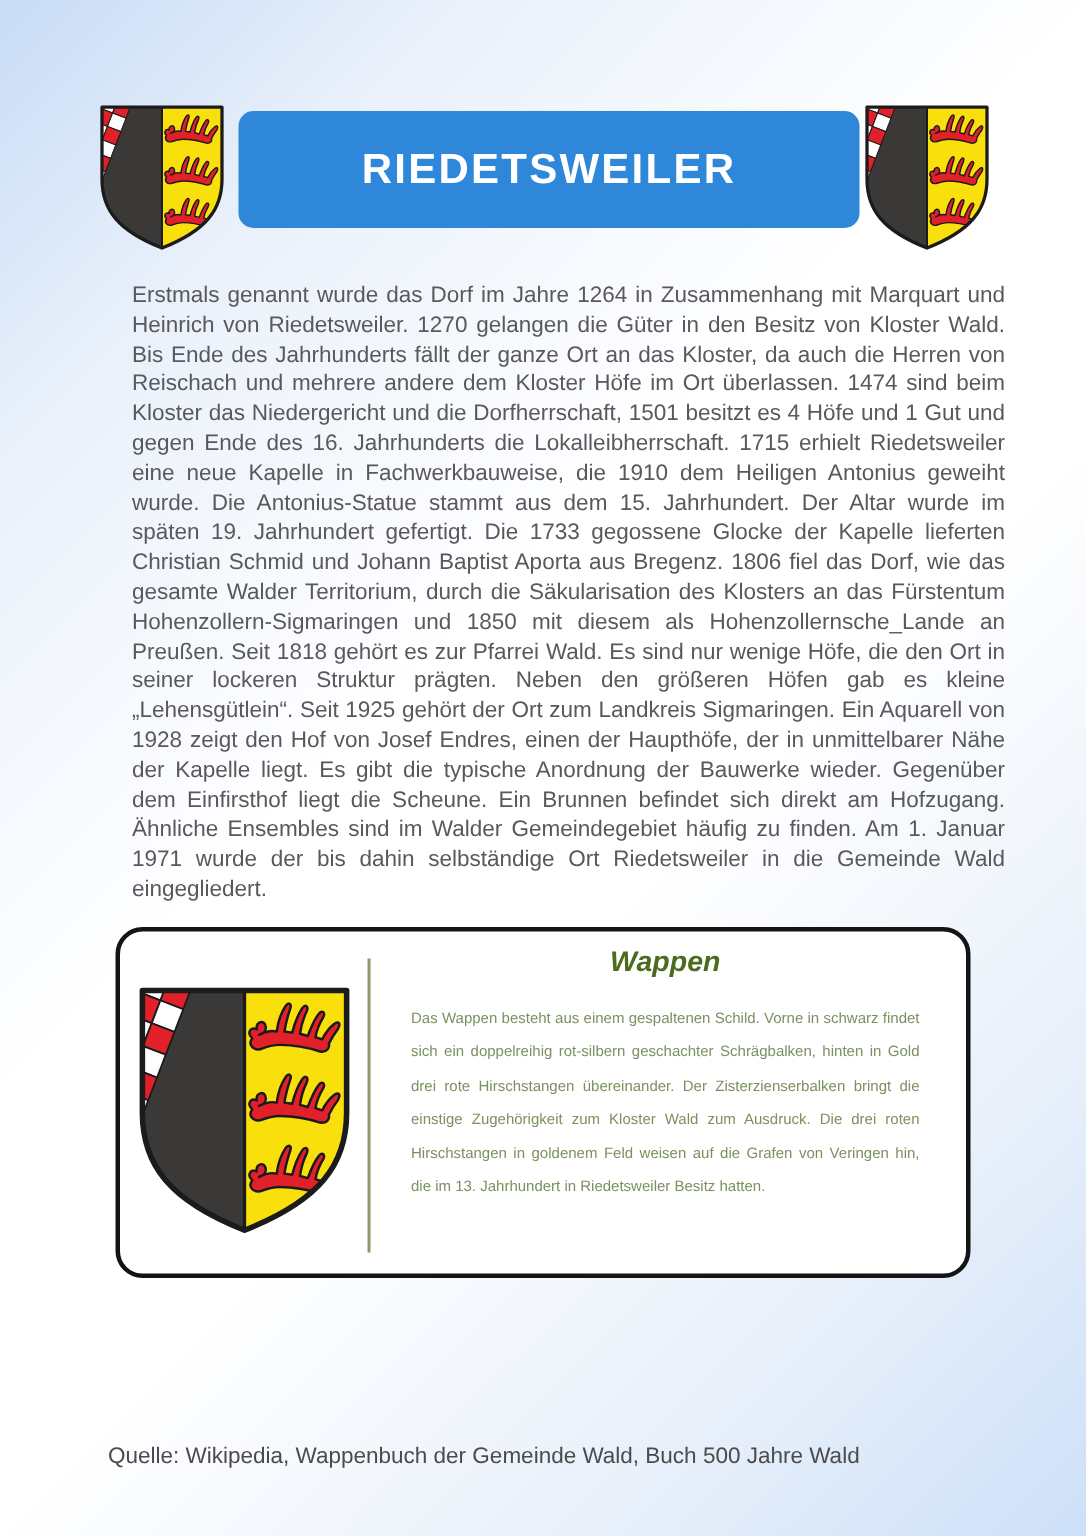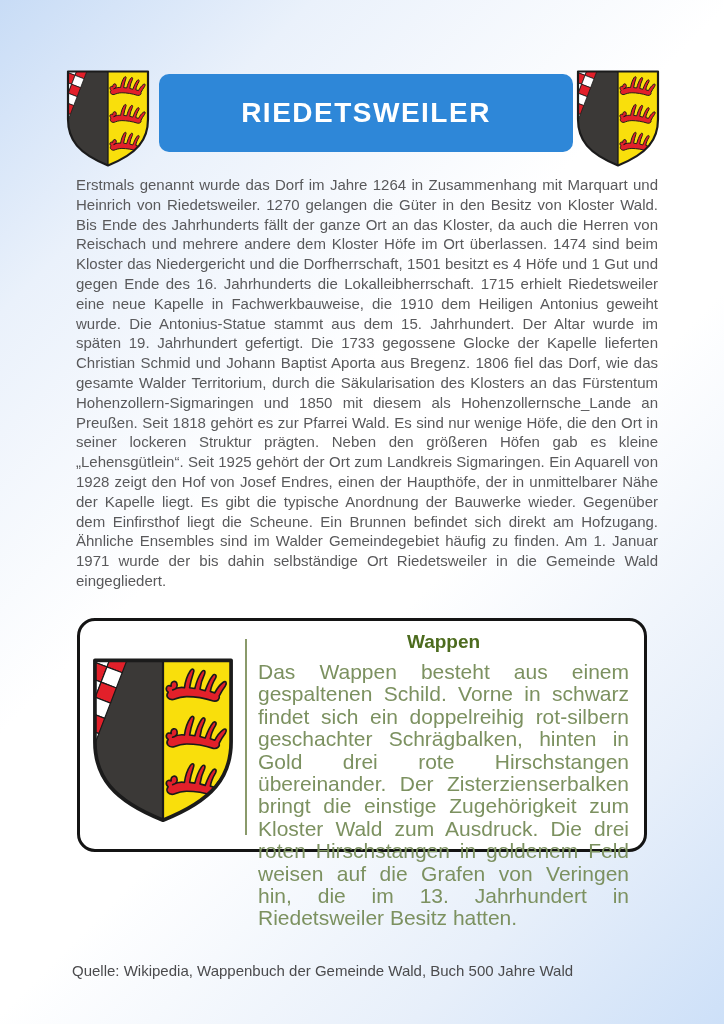--- a/index.html
+++ b/index.html
@@ -23,43 +23,43 @@
     background:#2E87D8; border-radius:10px;
     display:flex; align-items:center; justify-content:center;
   }
   .banner h1 {
     margin:16px; color:#ffffff; font-size:28px; font-weight:bold; letter-spacing:1.5px;
   }
 
   
   .body-text {
     position:absolute; left:72px; top:171px; width:582px;
-    margin:4px; text-align:justify;
+    margin:16px; text-align:justify;
     color:#59595B; font-size:15px; line-height:19.8px;
   }
 
   
   .wappen-box {
     position:absolute; left:77px; top:618px; width:570px; height:234px;
     box-sizing:border-box;
     background:#ffffff; border:3px solid #141414; border-radius:18px;
   }
   .coa-big { position:absolute; left:9px; top:33px; width:148px; height:171px; }
   .wappen-divider {
     position:absolute; left:165px; top:18px; bottom:14px; width:2px;
     background:#8A9A6B;
   }
   .wappen-content { position:absolute; left:178px; right:15px; top:10px; }
   .wappen-content h2 {
     margin:0 0 8px 0; text-align:center;
-    color:#4C6B1E; font-size:19px; font-weight:bold;
+    color:#4C6B1E; font-size:19px; font-weight:bold;font-style:italic;
   }
   .wappen-content p {
-    margin:0; text-align:justify;
-    color:#7C9160; font-size:21px; line-height:22.4px;
+    margin:16px; text-align:justify;
+    color:#7C9160; font-size:10px; line-height:22.4px;
   }
 
   
   .source {
     position:absolute; left:72px; top:962px; margin:0;
     color:#4B4B4D; font-size:15px;
   }
 </style>
 </head>
 <body>

